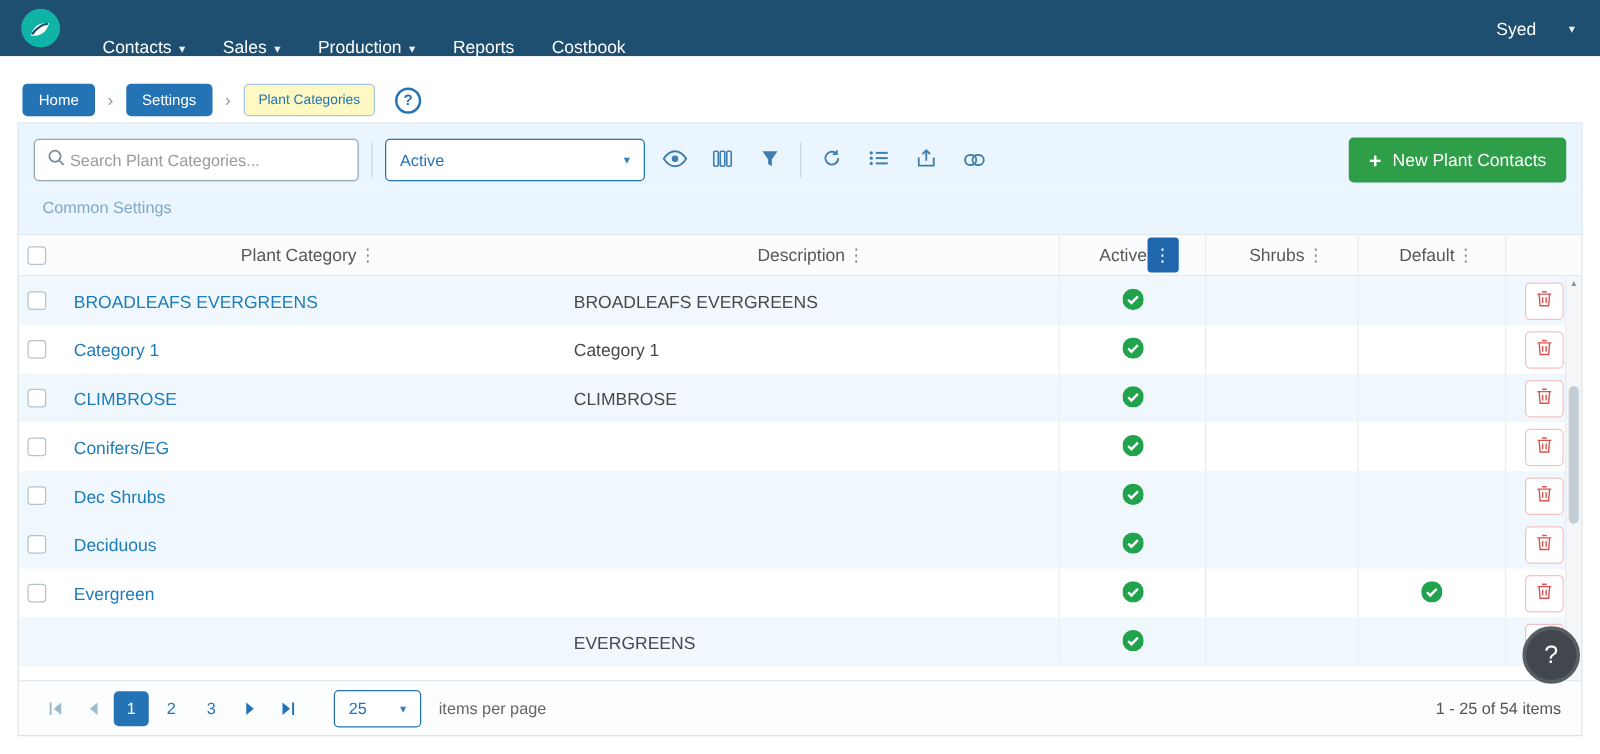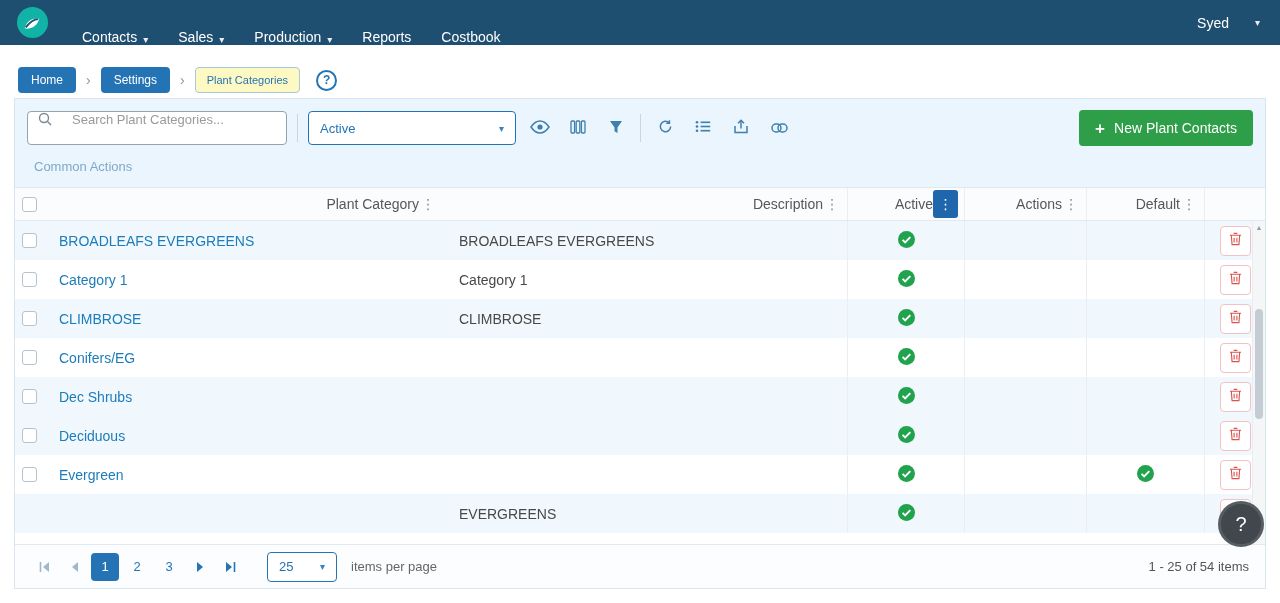--- a/index.html
+++ b/index.html
@@ -17,35 +17,35 @@
   .breadcrumb-bar { height:70px; display:flex; align-items:center; padding:0 18px; gap:10px; background:#fff; }
   .crumb { border:none; background:#2474b5; color:#fff; font-size:12px; padding:6px 13px; border-radius:4px; cursor:pointer; font-family:inherit; }
   .crumb.outline { background:#fef9c3; color:#2474b5; border:1px solid #a8c8e2; font-size:11px; padding:6px 11px; }
   .crumb-sep { color:#8a98a3; font-size:14px; }
   .help-circle { width:21px; height:21px; border:2px solid #2474b5; border-radius:50%; color:#2474b5; font-size:12px; font-weight:bold; display:flex; align-items:center; justify-content:center; margin-left:6px; cursor:pointer; }
 
   
   .card { position:absolute; left:14px; right:14px; top:98px; bottom:14px; border:1px solid #d9e4ec; background:#fff; display:flex; flex-direction:column; }
 
   .toolbar { background:#eaf5fd; padding:11px 12px 5px 12px; display:flex; align-items:center; gap:10px; }
-  .search-box { width:260px; height:34px; background:#fff; border:1px solid #93a5b1; border-radius:4px; display:flex; align-items:flex-start; padding:0 10px; gap:20px; }
+  .search-box { width:260px; height:34px; background:#fff; border:1px solid #93a5b1; border-radius:4px; display:flex; align-items:center; padding:0 10px; gap:4px; }
   .search-box input { border:none; outline:none; flex:1; font-size:13px; color:#555; font-family:inherit; background:transparent; }
   .search-box input::placeholder { color:#9a9a9a; }
   .v-div { width:1px; height:28px; background:#c9d6e0; }
   .select { height:34px; border:1px solid #2474b5; border-radius:4px; color:#2474b5; display:flex; align-items:center; justify-content:space-between; padding:0 11px; font-size:13px; background:#fff; cursor:pointer; }
   .select.status { width:208px; }
   .icon-btn { width:28px; height:28px; display:flex; align-items:center; justify-content:center; cursor:pointer; background:none; border:none; }
   .btn-green { margin-left:auto; background:#2f9e48; color:#fff; border:none; height:36px; padding:0 16px; border-radius:4px; font-size:14px; display:flex; align-items:center; gap:9px; cursor:pointer; font-family:inherit; }
   .btn-green .plus { font-size:17px; font-weight:bold; line-height:1; }
   .common-actions { background:#eaf5fd; padding:6px 12px 12px 19px; }
   .common-actions span { color:#7fa9ca; font-size:13px; cursor:pointer; }
 
   
   .grid-header { display:flex; align-items:center; height:34px; background:#fbfcfd; border-top:1px solid #e1e8ee; border-bottom:1px solid #e1e8ee; font-size:14px; color:#575757; }
-  .hcell { display:flex; align-items:center; justify-content:flex-end; height:100%; padding:0 6px 0 16px; }
+  .hcell { display:flex; align-items:center; justify-content:center; height:100%; padding:0 6px 0 16px; }
   .kebab { width:18px; text-align:center; color:#8b8b8b; font-size:14px; cursor:pointer; }
   .kebab-active { width:25px; height:28px; background:#1f66ad; color:#fff; border-radius:3px; display:flex; align-items:center; justify-content:center; }
 
   .col-check { width:28px; justify-content:center; padding:0; flex:none; }
   .col-name { width:400px; flex:none; }
   .col-desc { width:404px; flex:none; }
   .col-active { width:117px; flex:none; border-left:1px solid #e8eef3; }
   .col-system { width:122px; flex:none; border-left:1px solid #e8eef3; }
   .col-default { width:118px; flex:none; border-left:1px solid #e8eef3; }
   .col-action { flex:1; border-left:1px solid #e8eef3; }
@@ -200,41 +200,41 @@
           </svg>
       </span>
     </button>
     <button class="btn-green">
       <span class="plus">+</span>
       <span>New Plant Contacts</span>
     </button>
   </div>
 
   <div class="common-actions">
-    <span>Common Actions</span>
+    <span>Common Settings</span>
   </div>
 
   <div class="grid-header">
     <div class="hcell col-check">
       <span class="checkbox"></span>
     </div>
     <div class="hcell col-name">
       <span>Plant Category</span>
       <span class="kebab">⋮</span>
     </div>
     <div class="hcell col-desc">
       <span>Description</span>
       <span class="kebab">⋮</span>
     </div>
     <div class="hcell col-active">
       <span>Active</span>
       <span class="kebab kebab-active">⋮</span>
     </div>
     <div class="hcell col-system">
-      <span>Actions</span>
+      <span>Shrubs</span>
       <span class="kebab">⋮</span>
     </div>
     <div class="hcell col-default">
       <span>Default</span>
       <span class="kebab">⋮</span>
     </div>
     <div class="hcell col-action"></div>
   </div>
 
   <div class="grid-body">

